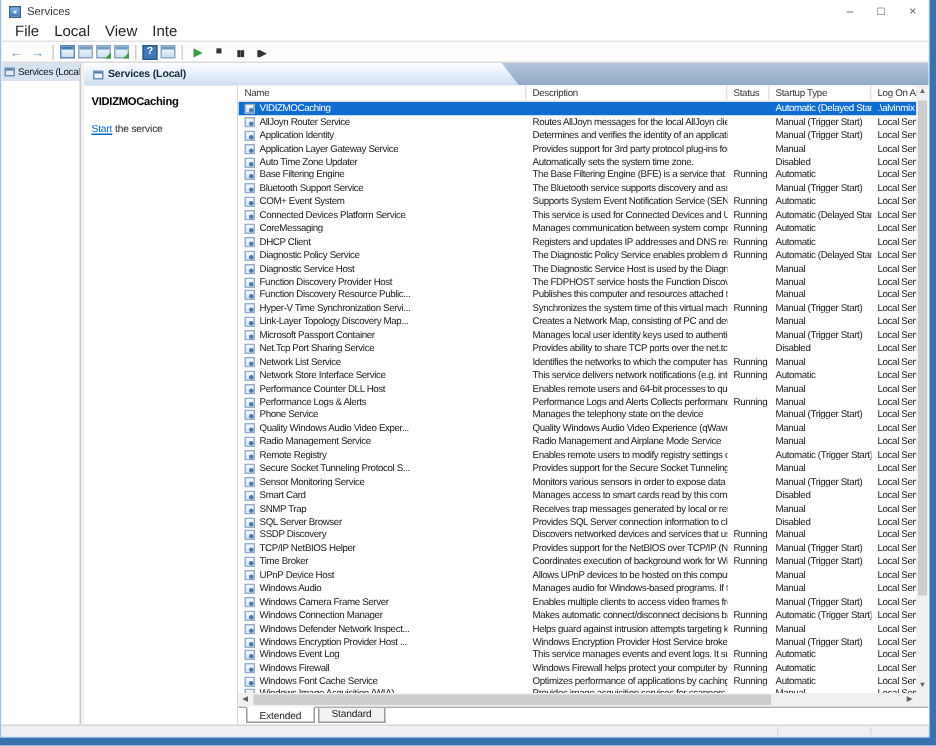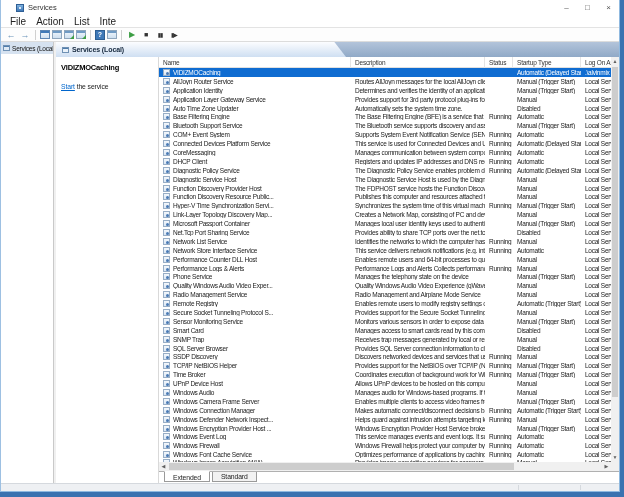--- a/index.html
+++ b/index.html
@@ -9,21 +9,21 @@
     background:#3a72b0;
     position:relative; overflow:hidden;
   }
   
   .window {
     position:absolute; left:0; top:0; width:620px; height:492px;
     background:#ffffff;
     border-left:1px solid #9dc0e2; border-right:1px solid #8fb9e0; border-bottom:1px solid #8fb9e0;
   }
   
-  .titlebar { position:absolute; left:0; top:0; right:0; height:15px; background:#ffffff; display:flex; align-items:center;padding-left:10px; }
+  .titlebar { position:absolute; left:0; top:0; right:0; height:15px; background:#ffffff; display:flex; align-items:center; }
   .app-icon { width:8px; height:8px; margin:0 4px 0 5px; background:linear-gradient(#7fb2e0,#3f79b8); border:1px solid #2f5f95; position:relative; }
   .app-icon::after { content:""; position:absolute; left:2px; top:2px; width:2px; height:2px; background:#dce9f6; }
   .title-text { font-size:7.5px; color:#333; }
   .win-controls { margin-left:auto; display:flex; height:100%; }
   .win-btn { width:21px; height:100%; display:flex; align-items:center; justify-content:center; font-size:8px; color:#555; }
   
   .menubar { position:absolute; left:0; top:15px; right:0; height:13px; background:#fff; border-bottom:1px solid #e3e3e3; display:flex; align-items:center; padding-left:4px; }
   .menu-item { font-size:10px; color:#222; padding:0 5px; }
   
   .toolbar { position:absolute; left:0; top:28px; right:0; height:14px; background:#fdfdfd; border-bottom:1px solid #dcdcdc; display:flex; align-items:center; padding-left:3px; }
@@ -107,22 +107,22 @@
     <span class="title-text">Services</span>
     <span class="win-controls">
       <span class="win-btn">–</span>
       <span class="win-btn">□</span>
       <span class="win-btn">×</span>
     </span>
   </div>
 
   <div class="menubar">
       <span class="menu-item">File</span>
-      <span class="menu-item">Action</span>
-      <span class="menu-item">List</span>
+      <span class="menu-item">Local</span>
+      <span class="menu-item">View</span>
       <span class="menu-item">Inte</span>
     </div>
 
   <div class="toolbar">
       <span class="tb-btn tb-arrow">←</span>
       <span class="tb-btn tb-arrow">→</span>
       <span class="tb-sep"></span>
       <span class="tb-btn tb-win v-blue"></span>
       <span class="tb-btn tb-win"></span>
       <span class="tb-btn tb-win v-green"></span>

